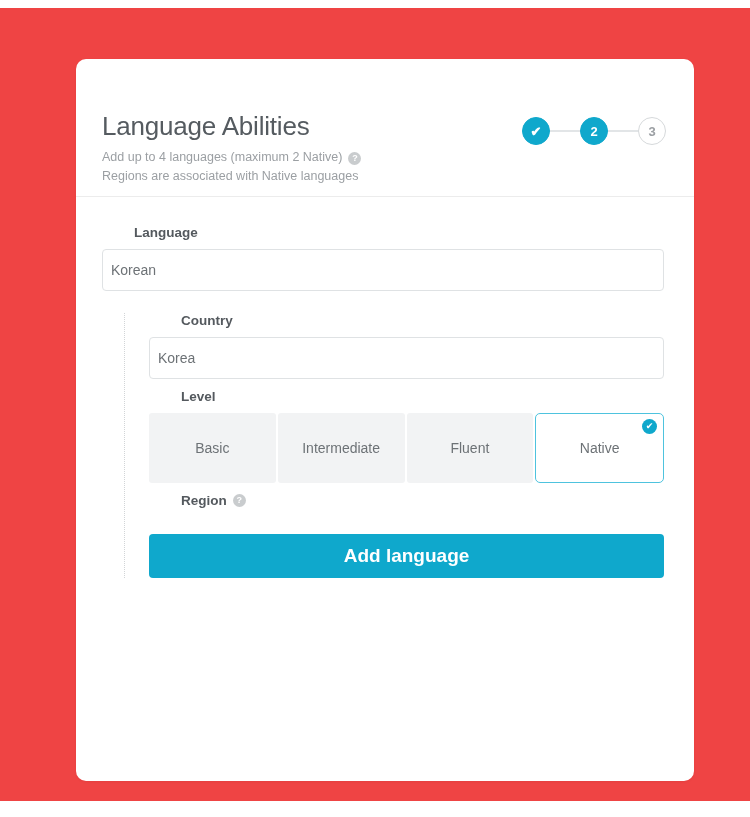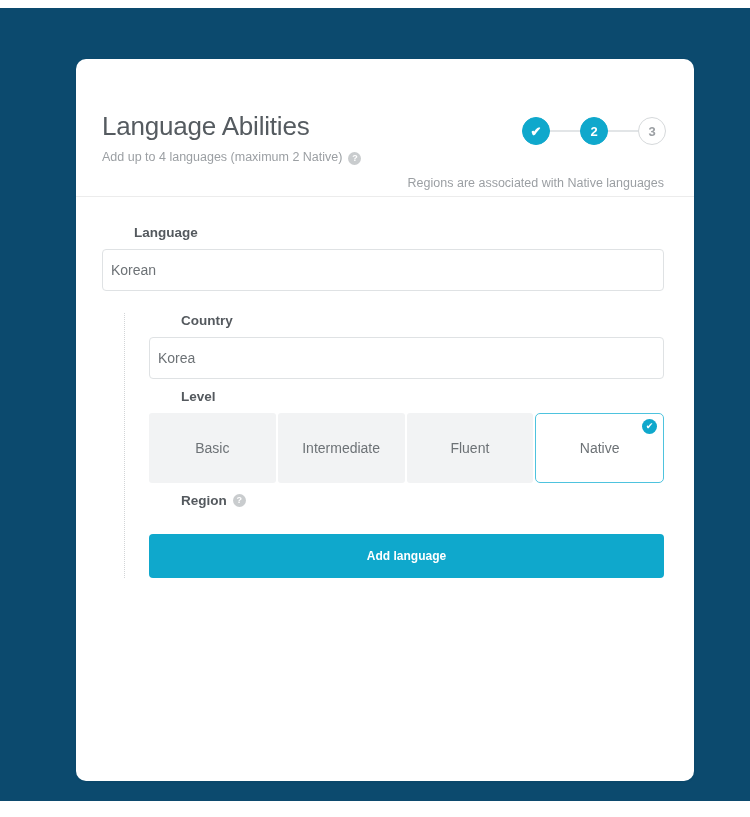--- a/index.html
+++ b/index.html
@@ -12,21 +12,21 @@
     height: 817px;
     font-family: "Liberation Sans", sans-serif;
     overflow: hidden;
   }
   .page {
     position: absolute;
     left: 0px;
     top: 8px;
     width: 750px;
     height: 793px;
-    background: #0c4a6e;
+    background: #ef4444;
   }
   .card {
     position: absolute;
     left: 76px;
     top: 51px;
     width: 618px;
     height: 722px;
     background: #ffffff;
     border-radius: 10px;
     box-shadow: 0 1px 3px rgba(0,0,0,0.05);
@@ -51,23 +51,22 @@
     color: #9b9fa3;
     margin-top: 8px;
     line-height: 16px;
     display: flex;
     align-items: flex-end;
     gap: 6px;
   }
   .subtitle2 {
     font-size: 12.5px;
     color: #9b9fa3;
-    margin-top: 10px;
+    margin-top: 3px;
     line-height: 16px;
-    text-align: right;
   }
   .help-icon {
     display: inline-flex;
     align-items: center;
     justify-content: center;
     width: 13px;
     height: 13px;
     border-radius: 50%;
     background: #c9ccce;
     color: #ffffff;
@@ -204,21 +203,21 @@
     border-top: 9px solid #3f4346;
     pointer-events: none;
   }
   .primary-btn {
     display: block;
     width: 100%;
     margin-top: 26px;
     height: 44px;
     background: #0fa8cc;
     color: #ffffff;
-    font-size: 12px;
+    font-size: 19px;
     font-weight: bold;
     border: none;
     border-radius: 4px;
     font-family: "Liberation Sans", sans-serif;
     cursor: pointer;
   }
   .spacer-8 { height: 10px; }
 </style>
 </head>
 <body>

